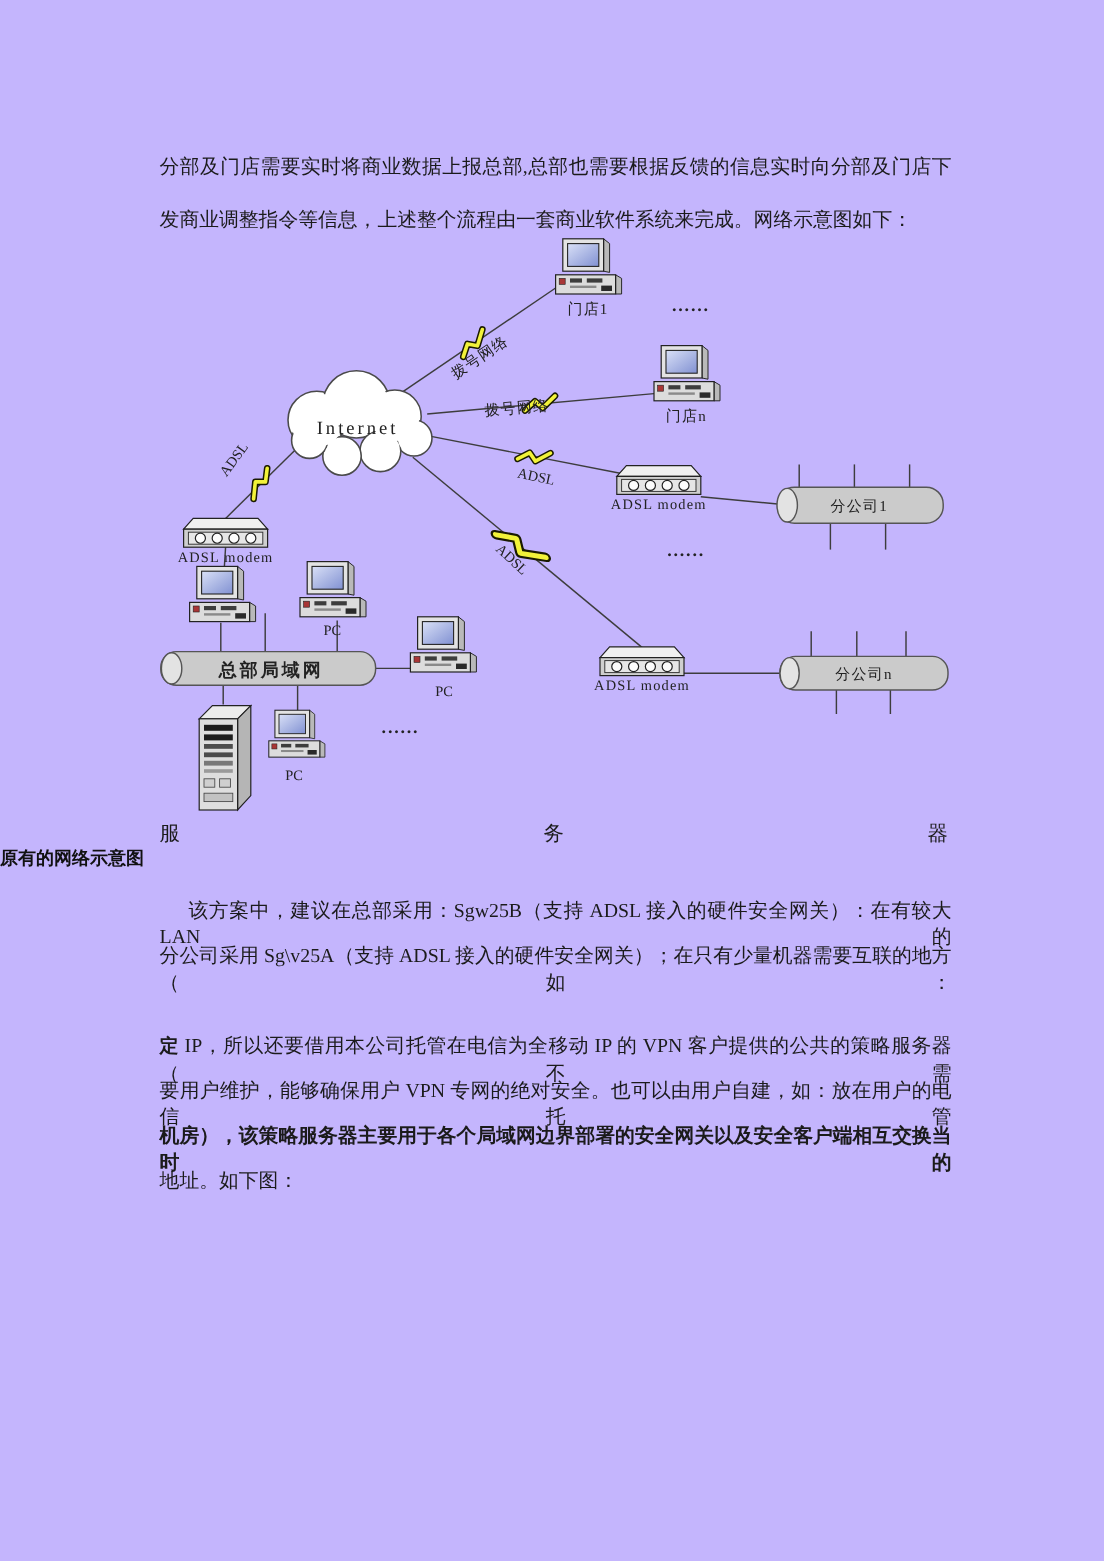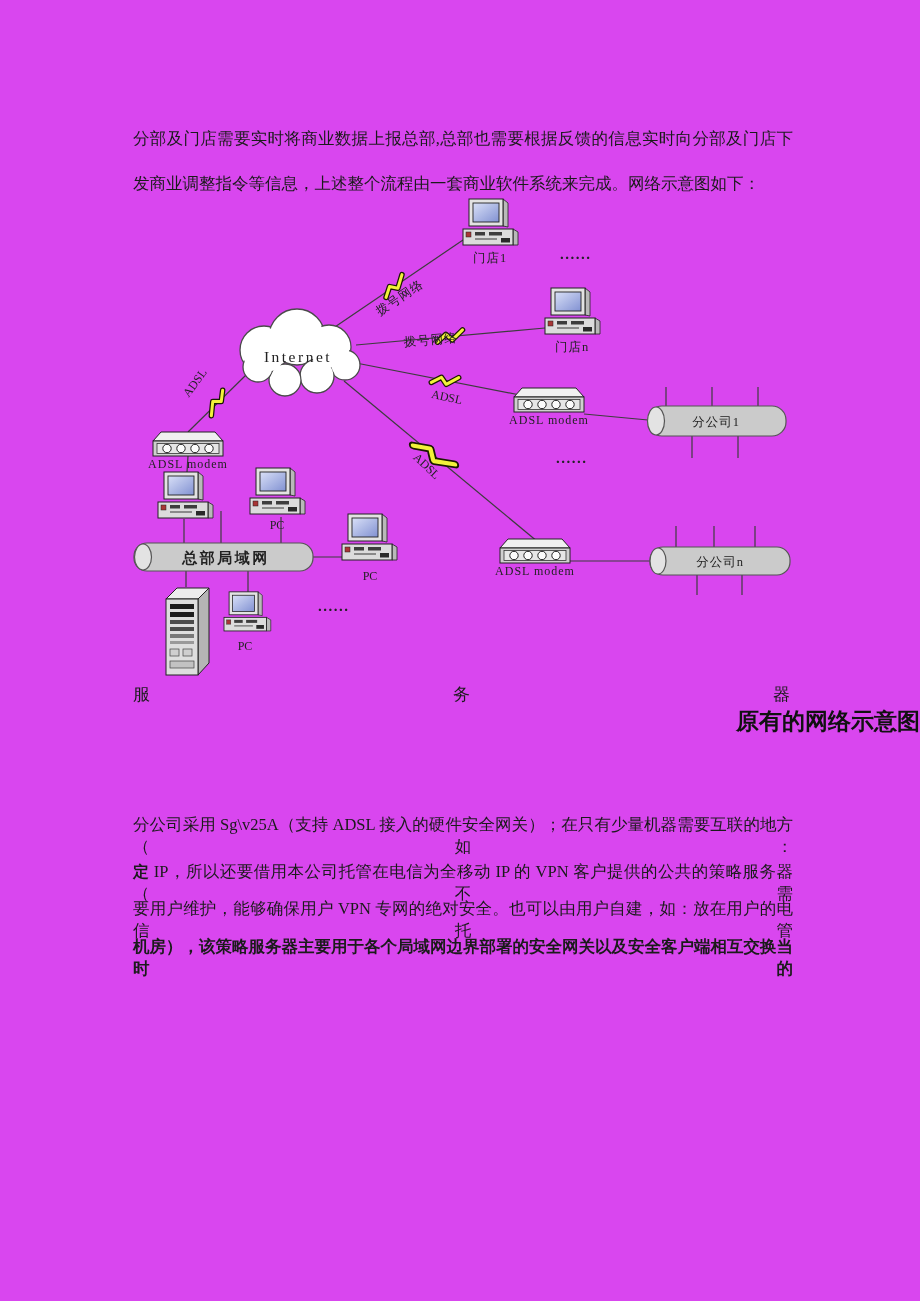--- a/index.html
+++ b/index.html
@@ -1,40 +1,40 @@
 <!DOCTYPE html>
 <html><head>
 <meta charset="utf-8">
 <style>
   html,body{margin:0;padding:0;background:#fff;}
-  #page{position:relative;width:920px;height:1301px;background:#d946ef;overflow:hidden;
+  #page{position:relative;width:920px;height:1301px;background:#c4b5fd;overflow:hidden;
         font-family:"Liberation Serif","DejaVu Serif",serif;color:#1b1b1b;}
   .tline{position:absolute;left:133px;width:660px;font-size:16.5px;line-height:22px;white-space:nowrap;}
   .jline{white-space:normal;text-align:justify;text-align-last:justify;}
   .bseg{font-weight:bold;font-family:"Liberation Sans","DejaVu Sans",sans-serif;font-size:15.8px;}
   #server-word{position:absolute;left:133px;top:683px;width:657px;display:flex;justify-content:space-between;
         font-size:17px;}
-  #figure-caption{position:absolute;left:0;top:706px;width:920px;text-align:right;
-        font-family:"Liberation Sans","DejaVu Sans",sans-serif;font-weight:bold;font-size:23px;color:#111;}
+  #figure-caption{position:absolute;left:0;top:706px;width:920px;text-align:left;
+        font-family:"Liberation Sans","DejaVu Sans",sans-serif;font-weight:bold;font-size:15px;color:#111;}
   #diagram{position:absolute;left:0;top:195px;}
   svg text{font-family:"Liberation Serif","DejaVu Serif",serif;fill:#222;}
   .cn-label{font-size:12.5px;letter-spacing:1px;}
   .en-label{font-size:12px;}
   .modem-label{font-size:12px;letter-spacing:1px;}
   .lan-label{font-size:15px;font-weight:600;letter-spacing:2.5px;}
   .inet-label{font-size:15.5px;letter-spacing:2.5px;}
   .dots{font-size:15px;font-weight:bold;letter-spacing:1.5px;}
 </style>
 </head>
 <body>
 
 <div id="page">
 
   <div class="tline jline" style="top:128px;">分部及门店需要实时将商业数据上报总部,总部也需要根据反馈的信息实时向分部及门店下</div>
-  <div class="tline" style="top:173px;">发商业调整指令等信息，上述整个流程由一套商业软件系统来完成。网络示意图如下：</div>
+  <div class="tline" style="top:173px;font-family:Liberation Mono, monospace;">发商业调整指令等信息，上述整个流程由一套商业软件系统来完成。网络示意图如下：</div>
 
   <svg id="diagram" width="920" height="488" viewBox="0 0 920 488">
     <defs>
       <linearGradient id="scr" x1="0" y1="0" x2="1" y2="1">
         <stop offset="0" stop-color="#d9e0f7"></stop>
           <stop offset="1" stop-color="#8191d2"></stop>
       </linearGradient>
 
       <g id="g-pc">
         <polygon points="40,1 45,5 45,29 40,28" fill="#b9b9b9" stroke="#222" stroke-width="0.8"></polygon>
@@ -188,26 +188,32 @@
   </svg>
 
   <div id="server-word">
     <span>服</span>
     <span>务</span>
     <span>器</span>
   </div>
 
   <div id="figure-caption">原有的网络示意图</div>
 
-  <div class="tline jline" style="top:786px;margin-top:28px;">
+  <div class="tline jline" style="top:748px;text-indent:24px;">
+    <span>该方案中，建议在总部采用：Sgw25B（支持 ADSL 接入的硬件安全网关）：在有较大 LAN 的</span><span class="bseg"></span><span></span>
+  </div>
+  <div class="tline jline" style="top:786px;">
     <span>分公司采用 Sg\v25A（支持 ADSL 接入的硬件安全网关）；在只有少量机器需要互联的地方（如：</span><span class="bseg"></span><span></span>
   </div>
   <div class="tline jline" style="top:898px;">
     <span>要用户维护，能够确保用户 VPN 专网的绝对安全。也可以由用户自建，如：放在用户的电信托管</span>
   </div>
   <div class="tline jline" style="top:861px;">
     <span class="bseg">定</span><span> IP，所以还要借用本公司托管在电信为全移动 IP 的 VPN 客户提供的公共的策略服务器（不需</span>
   </div>
   <div class="tline jline" style="top:936px;font-weight:bold;">
     <span>机房），该策略服务器主要用于各个局域网边界部署的安全网关以及安全客户端相互交换当时的</span>
   </div>
+  <div class="tline" style="top:973px;">
+    <span>地址。如下图：</span>
+  </div>
 
 </div>
 
 </body></html>

